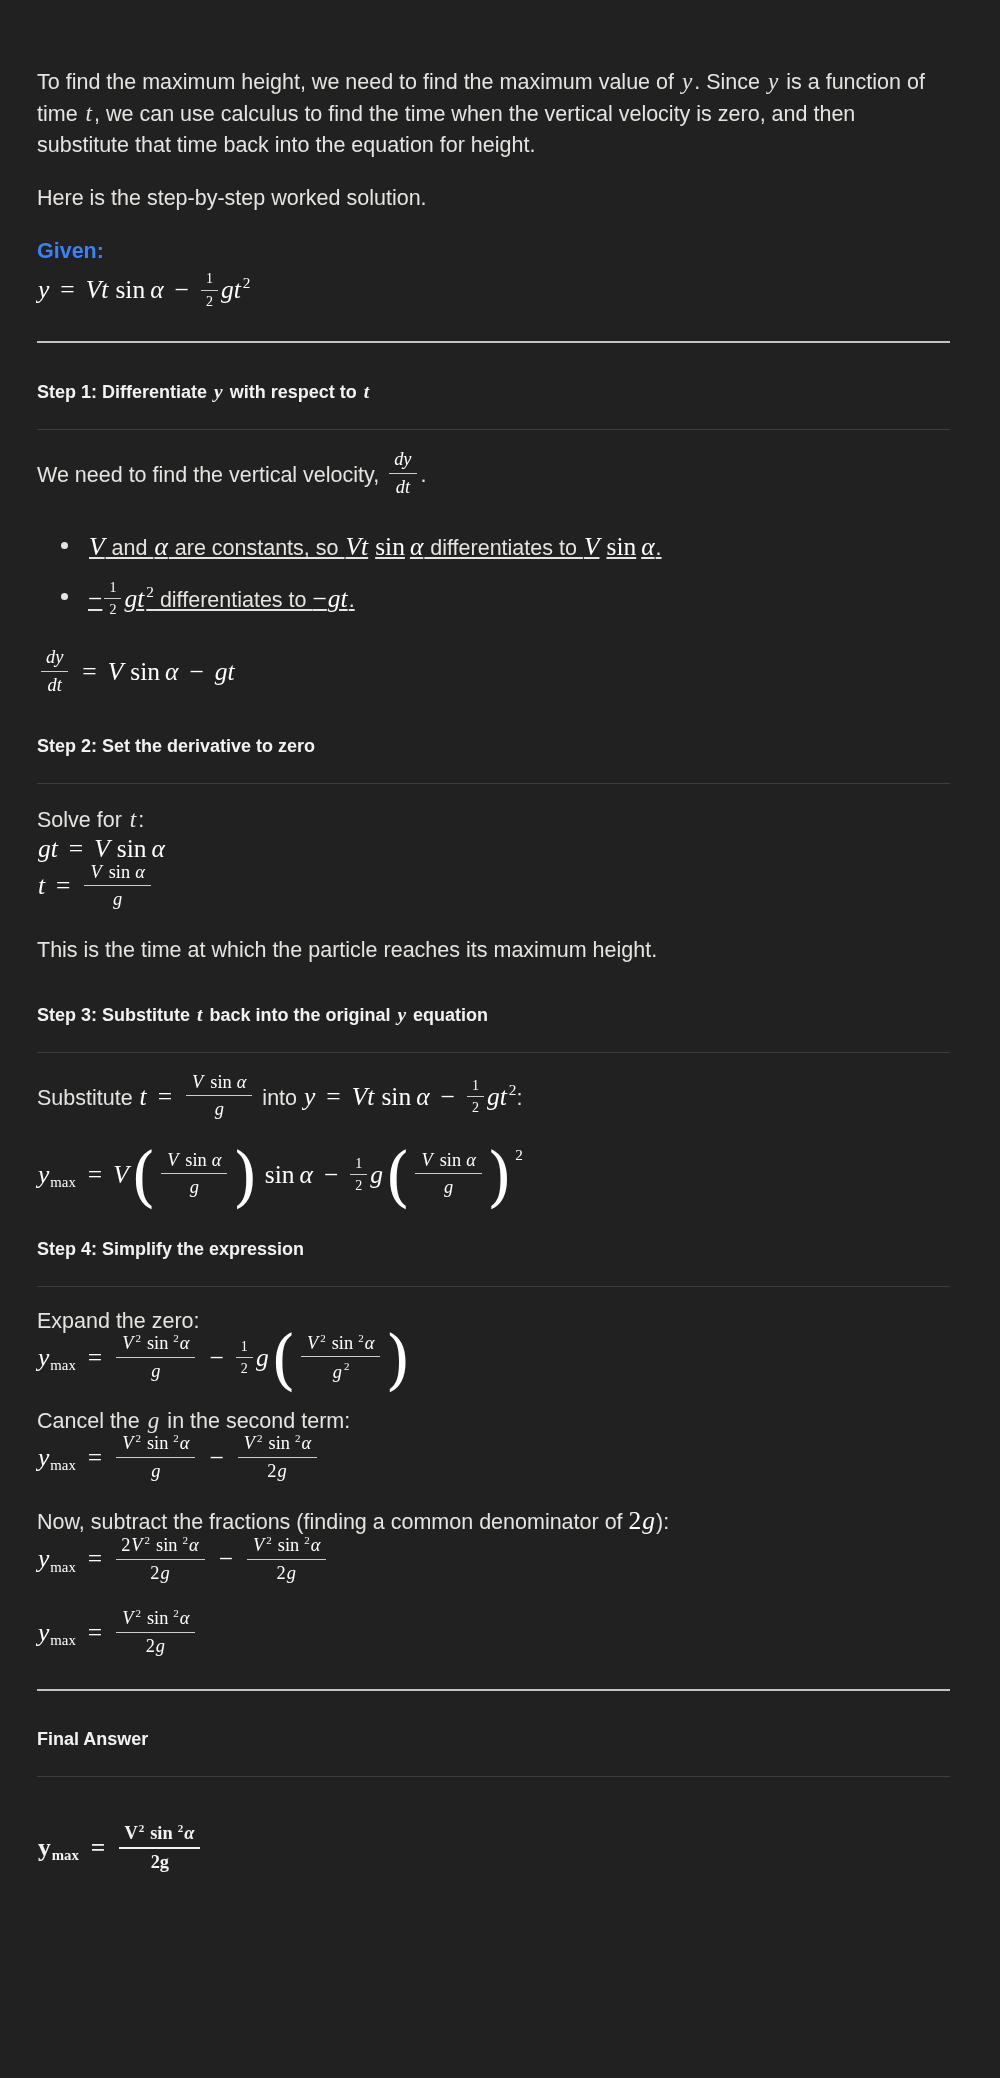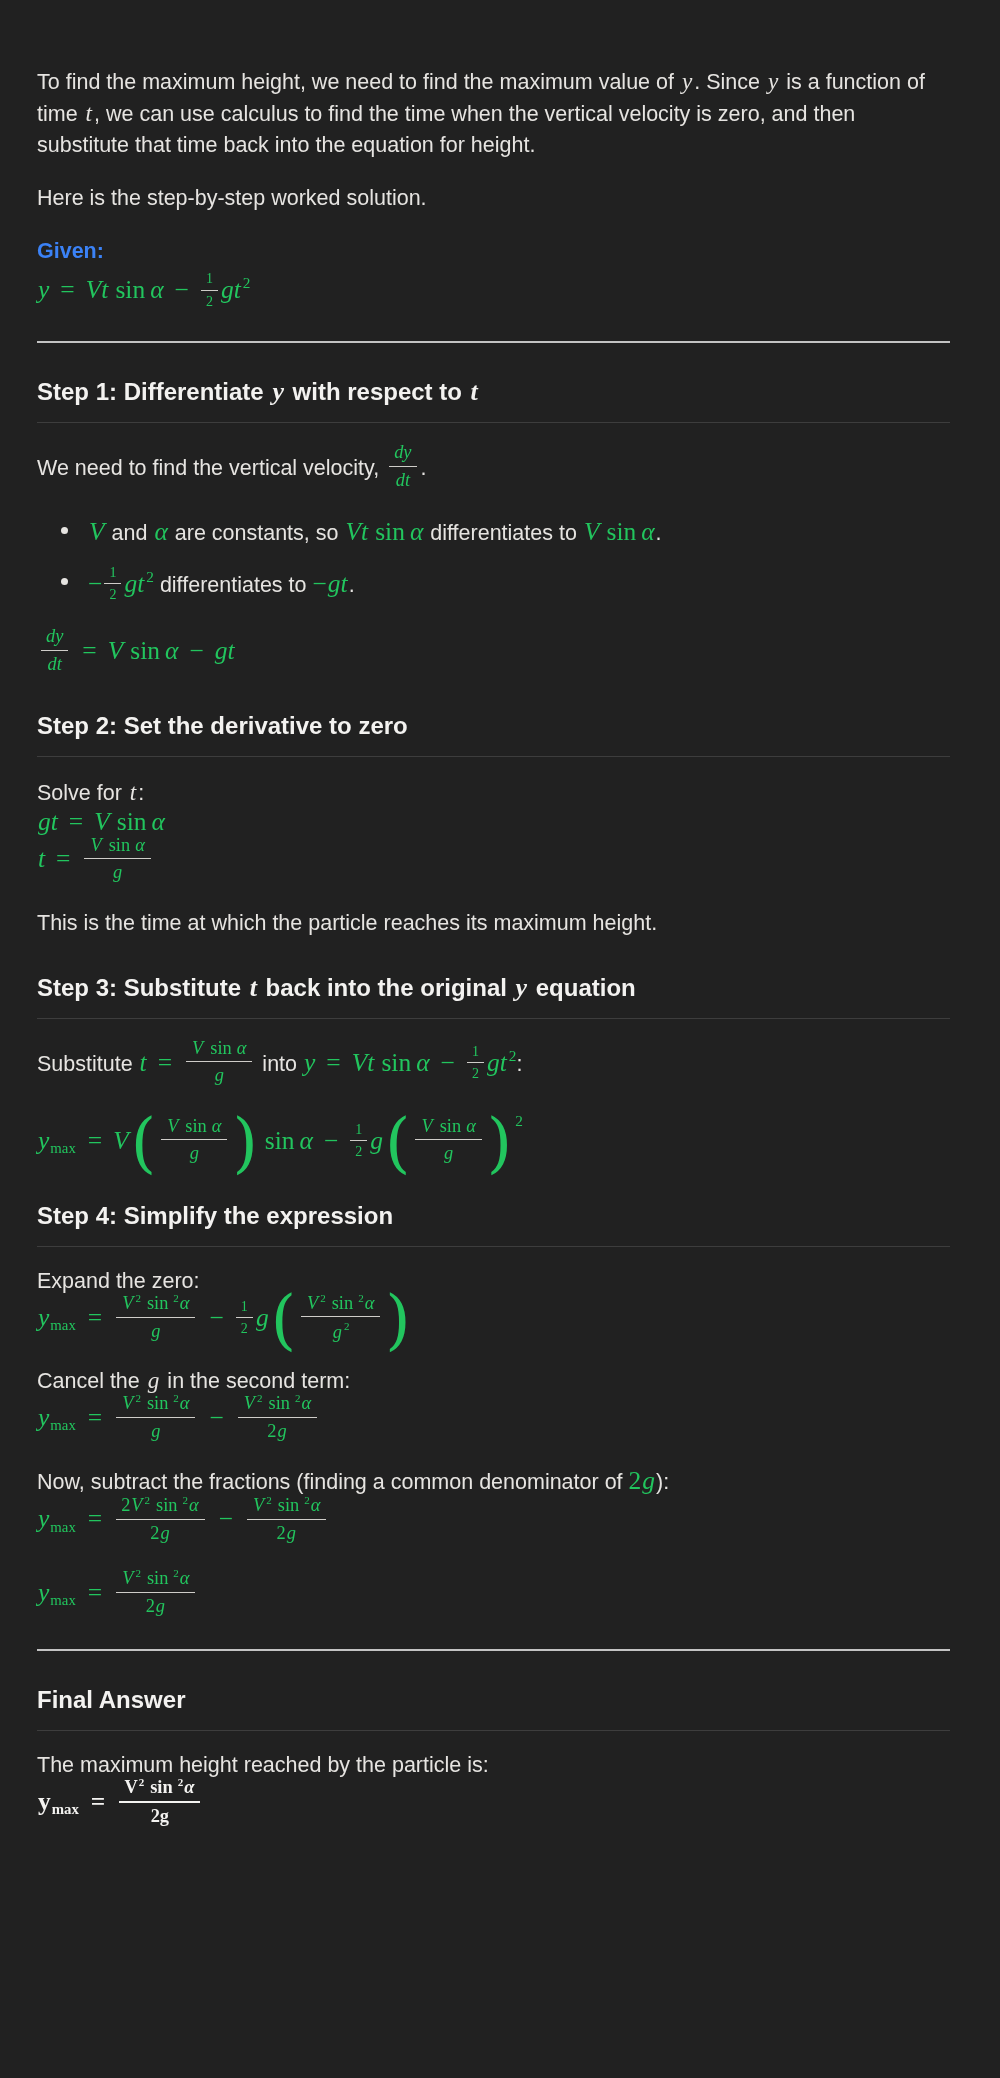--- a/index.html
+++ b/index.html
@@ -6,45 +6,45 @@
   body{
     width:1000px;height:2078px;overflow:hidden;
     background:#212121;color:#e6e4e1;
     font-family:"Liberation Sans",sans-serif;
     font-size:21.5px;line-height:31px;
   }
   .content{padding:44px 50px 0 37px;width:913px;box-sizing:content-box;}
   p{margin:22px 0;}
   .hr-major{border:none;border-top:2px solid #c3c3c3;margin:30px 0;}
   h3{
-    font-size:24px;line-height:33px;color:#f3f2f0;font-weight:700;
-    margin:32px 0 22px;padding-bottom:14px;border-bottom:1px solid #3d3d3d;
+    font-size:18px;line-height:33px;color:#f3f2f0;font-weight:700;
+    margin:32px 0 22px;padding-bottom:20px;border-bottom:1px solid #3d3d3d;
   }
   strong{color:#3b82f6;}
   
   .hv{font-family:"Liberation Serif","DejaVu Serif",serif;font-style:italic;font-weight:inherit;font-size:1.08em;padding:0 2px;}
   
-  .eq{font-family:"Liberation Serif","DejaVu Serif",serif;font-size:25.5px;color:#22c55e;white-space:nowrap;}
+  .eq{font-family:"Liberation Serif","DejaVu Serif",serif;font-size:25.5px;color:#ffffff;white-space:nowrap;}
   .eq .mi{font-style:italic;padding:0 1px;}
   .eq .mn{font-style:normal;}
   .eq .mop{font-style:normal;margin:0 4px 0 6px;}
   .eq .mo{margin:0 10px;}
   .eq .sp{font-size:0.6em;vertical-align:0.65em;padding-left:1px;}
   .eq .sb{font-size:0.58em;vertical-align:-0.28em;font-style:normal;padding-right:2px;}
   .fr{display:inline-flex;flex-direction:column;align-items:center;vertical-align:middle;
       font-size:0.72em;line-height:1.12;margin:0 4px;transform:translateY(-3px);text-align:center;}
   .fr .nu{border-bottom:1.6px solid #cfcdc9;padding:0 5px 3px;}
   .fr .de{padding:3px 5px 0;}
   .sfr{font-size:0.55em;margin:0 2px;transform:translateY(-2px);}
   .bp{font-family:"DejaVu Serif",serif;font-style:normal;font-size:2.55em;font-weight:400;
       line-height:0;vertical-align:middle;display:inline-block;transform:scaleY(1.02);margin:0 1px;}
   .bps{font-size:0.6em;vertical-align:1.5em;margin-left:2px;font-style:normal;}
   .eqline{margin:24px 0;line-height:1.05;}
   .tallline{line-height:1.2;}
-  ul{list-style:none;margin:22px 0;padding:0 0 0 51px;}
+  ul{list-style:none;margin:30px 0;padding:0 0 0 51px;text-decoration:underline;}
   li{margin:18px 0;position:relative;line-height:1.3;}
   li::before{content:"";position:absolute;left:-27px;top:0.52em;width:7px;height:7px;border-radius:50%;background:#e6e4e1;}
   .bold-eq{font-weight:700;color:#f4f3f1;}
   .bold-eq .nu{border-bottom-width:2.4px;border-bottom-color:#f4f3f1;text-align:center;}
   .up{font-style:normal !important;}
 </style>
 </head>
 <body>
 
 <div class="content">
@@ -159,20 +159,20 @@
   <div class="eq eqline"><span class="mi">y</span><span class="sb">max</span><span class="mo">=</span><span class="fr">
         <span class="nu"><span class="mi">V</span><span class="sp">2</span><span class="mop">sin</span><span class="sp">2</span><span class="mi">α</span></span>
         <span class="de"><span class="mn">2</span><span class="mi">g</span></span>
       </span></div>
 
   <hr class="hr-major">
 
   <h3><span>Final Answer</span></h3>
 
   <p class="tallline">
-    <span>The maximum height reached by the particle is:</span><br>
+    <br>
     <span class="eq bold-eq"><span class="mi up">y</span><span class="sb">max</span><span class="mo">=</span><span class="fr">
           <span class="nu"><span class="mn">V</span><span class="sp">2</span><span class="mop">sin</span><span class="sp">2</span><span class="mi">α</span></span>
           <span class="de"><span class="mn">2</span><span class="mn">g</span></span>
         </span></span>
   </p>
 
 </div>
 
 </body></html>

